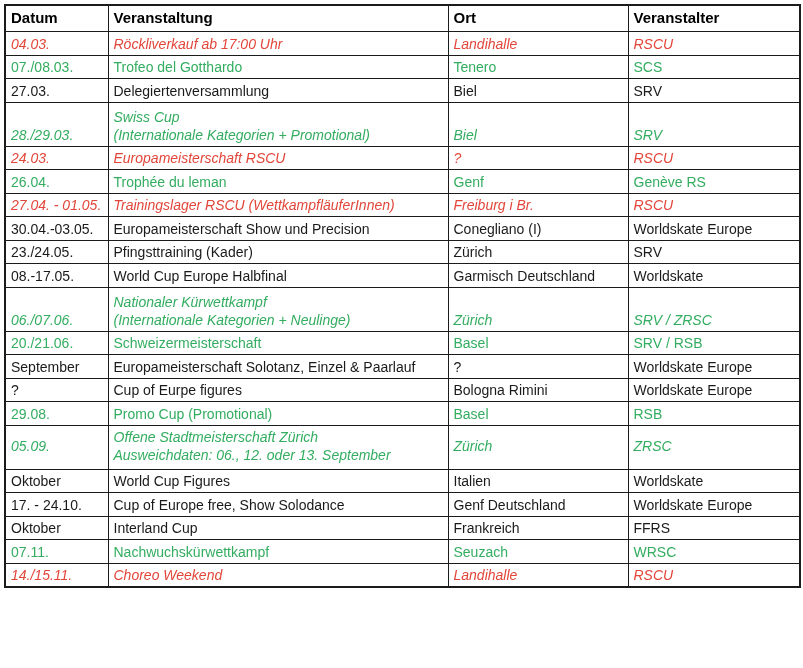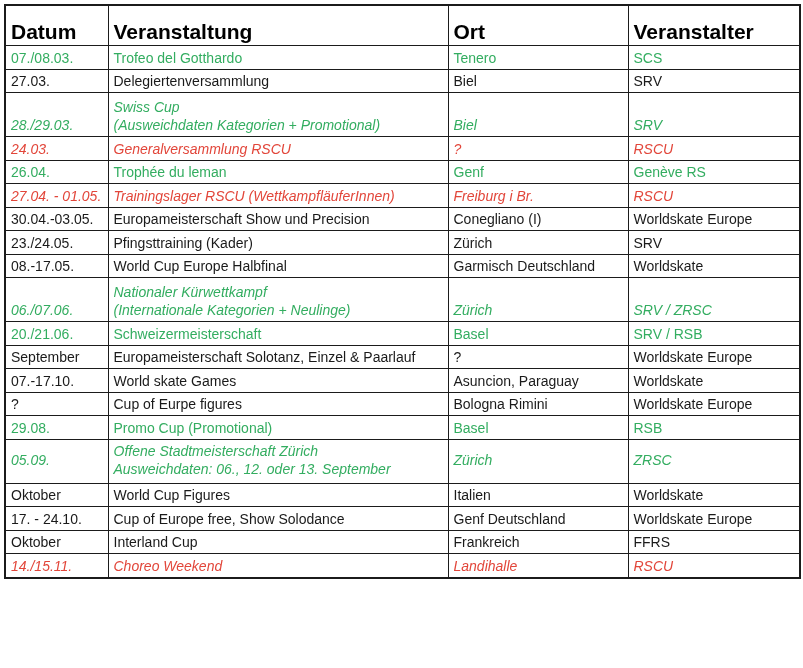--- a/index.html
+++ b/index.html
@@ -31,25 +31,25 @@
     border:1px solid var(--border);
     padding:0 2px 2px 5px;
     vertical-align:bottom;
     text-align:left;
     white-space:nowrap;
     overflow:hidden;
     line-height:18px;
   }
   thead th{
     height:22px;
-    font-size:21px;
+    font-size:15px;
     font-weight:bold;
     color:#000;
     vertical-align:middle;
-    padding-top:15px;
+    padding-top:1px;
   }
   tbody td{
     height:20.5px;
     font-size:14px;
     color:var(--black);
   }
   tr.tall td{height:41px;font-style:italic;}
   tr.valign-middle td{vertical-align:middle;}
   tr.row-red td{color:var(--red);font-style:italic;}
   tr.row-green td{color:var(--green);}
@@ -68,49 +68,57 @@
     </colgroup>
     <thead>
       <tr>
         <th>Datum</th>
         <th>Veranstaltung</th>
         <th>Ort</th>
         <th>Veranstalter</th>
       </tr>
     </thead>
     <tbody id="schedule-body">
+        <tr class="row-red">
+          <td>04.03.</td>
+          <td>
+            <span class="event-line">Röckliverkauf ab 17:00 Uhr</span>
+          </td>
+          <td>Landihalle</td>
+          <td>RSCU</td>
+        </tr>
         <tr class="row-green">
           <td>07./08.03.</td>
           <td>
             <span class="event-line">Trofeo del Gotthardo</span>
           </td>
           <td>Tenero</td>
           <td>SCS</td>
         </tr>
         <tr class="row-black">
           <td>27.03.</td>
           <td>
             <span class="event-line">Delegiertenversammlung</span>
           </td>
           <td>Biel</td>
           <td>SRV</td>
         </tr>
         <tr class="row-green tall">
           <td>28./29.03.</td>
           <td>
             <span class="event-line">Swiss Cup</span>
-            <span class="event-line">(Ausweichdaten Kategorien + Promotional)</span>
+            <span class="event-line">(Internationale Kategorien + Promotional)</span>
           </td>
           <td>Biel</td>
           <td>SRV</td>
         </tr>
         <tr class="row-red">
           <td>24.03.</td>
           <td>
-            <span class="event-line">Generalversammlung RSCU</span>
+            <span class="event-line">Europameisterschaft RSCU</span>
           </td>
           <td>?</td>
           <td>RSCU</td>
         </tr>
         <tr class="row-green">
           <td>26.04.</td>
           <td>
             <span class="event-line">Trophée du leman</span>
           </td>
           <td>Genf</td>
@@ -167,28 +175,20 @@
         </tr>
         <tr class="row-black">
           <td>September</td>
           <td>
             <span class="event-line">Europameisterschaft Solotanz, Einzel &amp; Paarlauf</span>
           </td>
           <td>?</td>
           <td>Worldskate Europe</td>
         </tr>
         <tr class="row-black">
-          <td>07.-17.10.</td>
-          <td>
-            <span class="event-line">World skate Games</span>
-          </td>
-          <td>Asuncion, Paraguay</td>
-          <td>Worldskate</td>
-        </tr>
-        <tr class="row-black">
           <td>?</td>
           <td>
             <span class="event-line">Cup of Eurpe figures</span>
           </td>
           <td>Bologna Rimini</td>
           <td>Worldskate Europe</td>
         </tr>
         <tr class="row-green">
           <td>29.08.</td>
           <td>
@@ -222,20 +222,28 @@
           <td>Genf Deutschland</td>
           <td>Worldskate Europe</td>
         </tr>
         <tr class="row-black">
           <td>Oktober</td>
           <td>
             <span class="event-line">Interland Cup</span>
           </td>
           <td>Frankreich</td>
           <td>FFRS</td>
+        </tr>
+        <tr class="row-green">
+          <td>07.11.</td>
+          <td>
+            <span class="event-line">Nachwuchskürwettkampf</span>
+          </td>
+          <td>Seuzach</td>
+          <td>WRSC</td>
         </tr>
         <tr class="row-red">
           <td>14./15.11.</td>
           <td>
             <span class="event-line">Choreo Weekend</span>
           </td>
           <td>Landihalle</td>
           <td>RSCU</td>
         </tr>
       </tbody>

